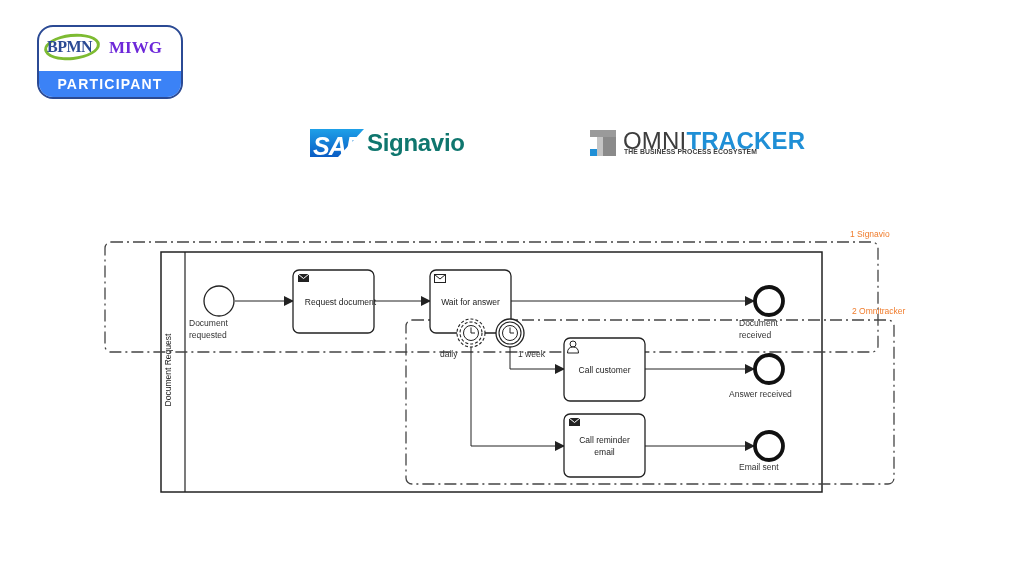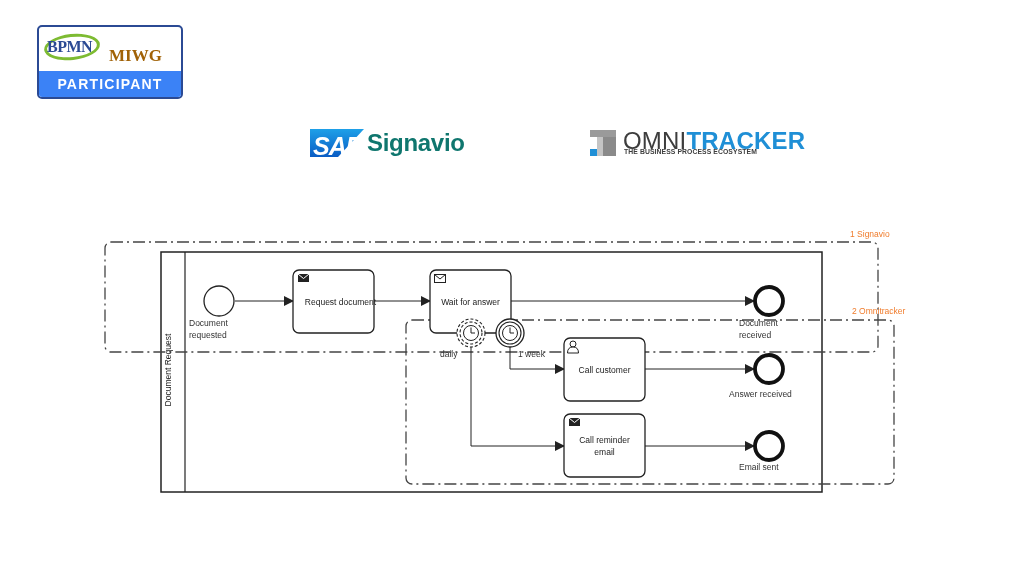--- a/index.html
+++ b/index.html
@@ -1,24 +1,24 @@
 <!DOCTYPE html>
 <html><head>
 <meta charset="utf-8">
 <style>
   html, body { margin: 0; padding: 0; background: #ffffff; }
   body { width: 1024px; height: 576px; position: relative; overflow: hidden; font-family: "Liberation Sans", sans-serif; }
   .abs { position: absolute; }
 
   
-  .badge { left: 37px; top: 25px; width: 146px; height: 74px; border: 2px solid #2b4a94; border-radius: 5px; box-sizing: border-box; background: #fff; overflow: hidden; }
+  .badge { left: 37px; top: 25px; width: 146px; height: 74px; border: 2px solid #2b4a94; border-radius: 16px; box-sizing: border-box; background: #fff; overflow: hidden; }
   .badge-top { position: absolute; left: 0; top: 0; width: 100%; height: 46px; }
   .badge-bpmn { position: absolute; left: 8px; top: 11px; font-family: "Liberation Serif", serif; font-weight: bold; font-size: 16px; color: #2b4a94; letter-spacing: -0.5px; }
   .badge-ring { position: absolute; left: 5px; top: 7px; width: 56px; height: 26px; border: 3px solid #7dbb32; border-radius: 50%; box-sizing: border-box; transform: rotate(-6deg); }
-  .badge-miwg { position: absolute; left: 70px; top: 11px; font-family: "Liberation Serif", serif; font-weight: bold; font-size: 17px; color: #a16207; margin-top: 8px; }
+  .badge-miwg { position: absolute; left: 70px; top: 11px; font-family: "Liberation Serif", serif; font-weight: bold; font-size: 17px; color: #6d28d9; }
   .badge-bottom { position: absolute; left: 0; bottom: 0; width: 100%; height: 26px; background: #3b82f6; color: #fff; font-weight: bold; font-size: 14px; letter-spacing: 1.2px; text-align: center; line-height: 26px; }
 
   
   .sap-logo { left: 310px; top: 129px; height: 28px; }
   .sap-box { position: absolute; left: 0; top: 0; width: 54px; height: 28px; }
   .sap-text { position: absolute; left: 3px; top: 3px; font-weight: bold; font-style: italic; font-size: 25px; color: #fff; letter-spacing: -1px; }
   .signavio-text { position: absolute; left: 57px; top: 0px; font-size: 24px; color: #0f766e; white-space: nowrap; font-weight: bold; letter-spacing: -0.3px; }
 
   
   .omni-logo { left: 590px; top: 130px; }

